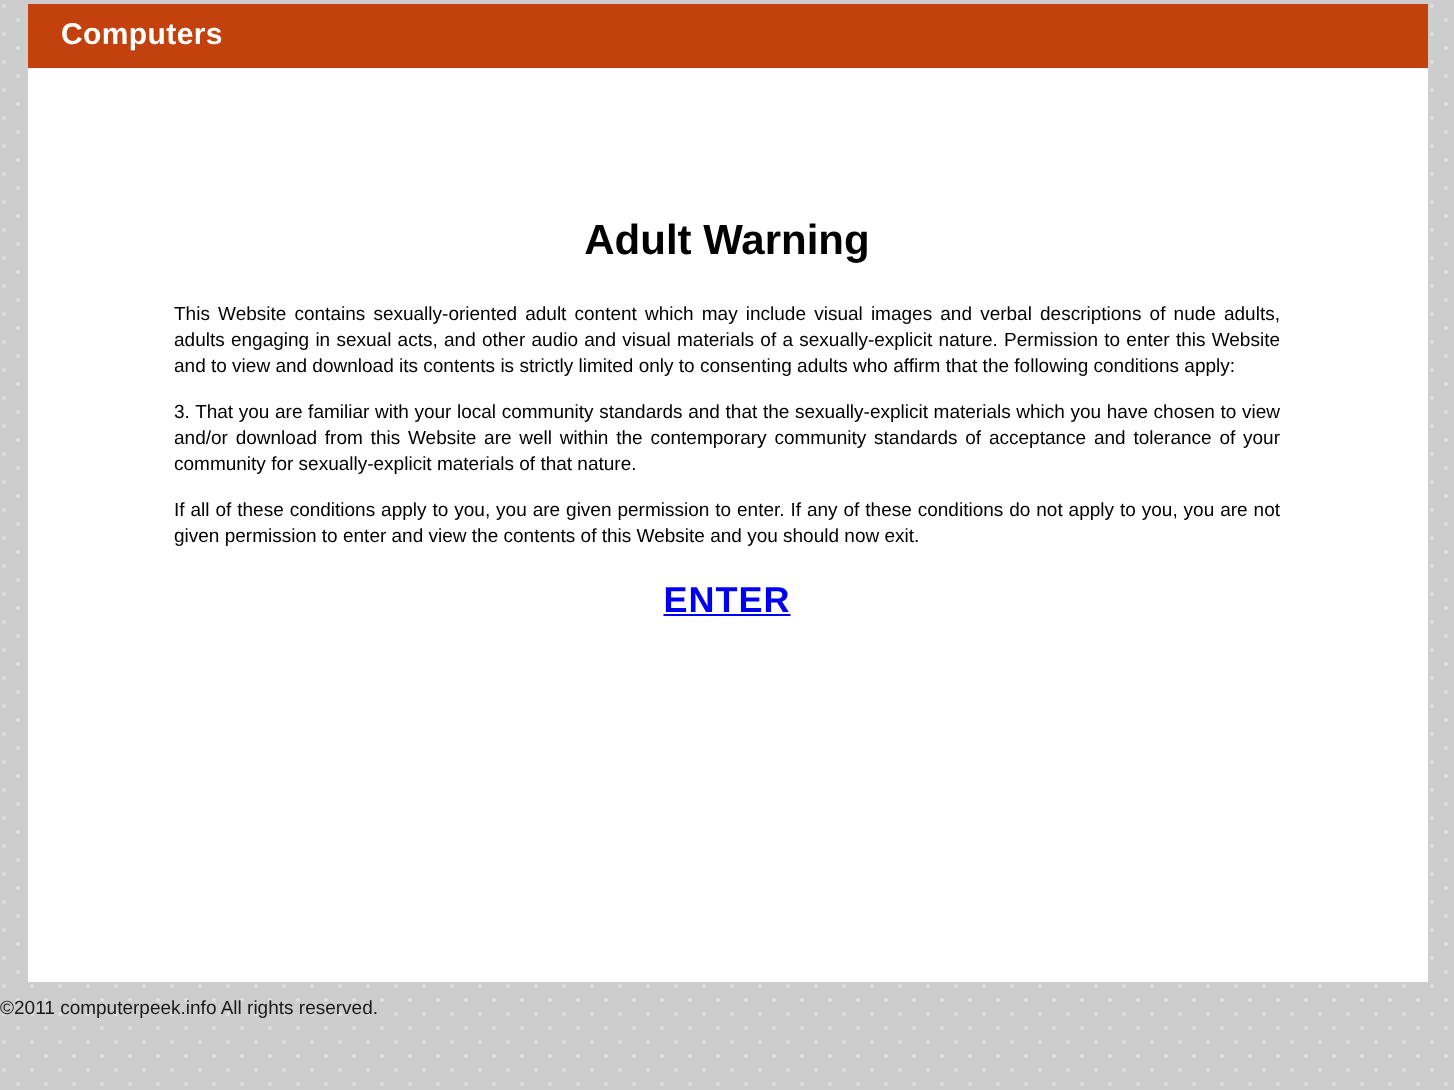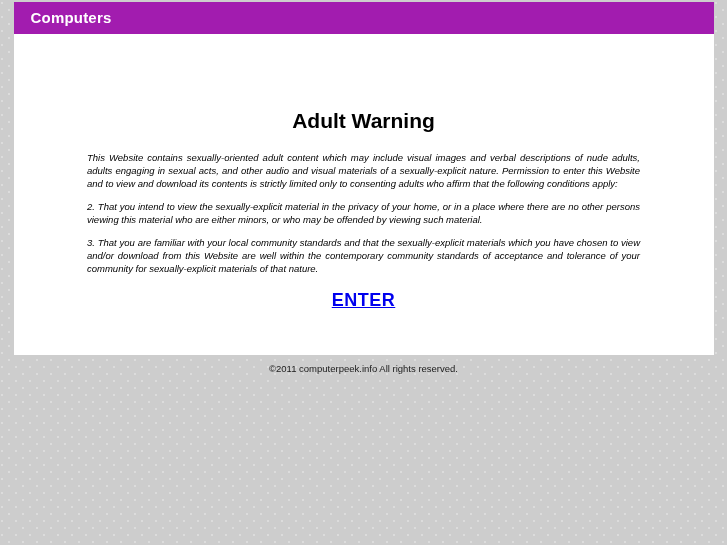--- a/index.html
+++ b/index.html
@@ -13,87 +13,85 @@
     background-size: 14px 14px;
     background-position: 2px 3px, 9px 10px;
     overflow: hidden;
   }
   .page {
     width: 700px;
     margin: 2px auto 0 auto;
   }
   .header-bar {
     height: 32px;
-    background: #a21caf;
+    background: #c2410c;
     color: #ffffff;
     font-size: 15px;
     font-weight: bold;
     line-height: 32px;
     padding-left: 17px;
     letter-spacing: 0.2px;
   }
   .content {
     background: #ffffff;
-    height: 321px;
+    height: 457px;
     padding-top: 75px;
     overflow: hidden;
   }
   h1.warning-title {
     font-size: 21px;
     font-weight: bold;
     text-align: center;
     color: #000000;
     margin-bottom: 18px;
   }
   .text-block {
     width: 553px;
     margin: 0 auto;
     font-size: 9.5px;
     line-height: 13px;
     color: #000000;
     text-align: justify;
-    font-style: italic;
   }
   .text-block p { margin-bottom: 10px; }
   .links {
     text-align: center;
     margin-top: 16px;
   }
   .links a {
     display: inline-block;
     color: #0000ee;
     font-size: 18px;
     font-weight: bold;
     text-decoration: underline;
     letter-spacing: 0.5px;
   }
   a.enter-link { margin-bottom: 18px; }
   .links .link-row { line-height: 1; }
   .footer {
-    text-align: center;
     font-size: 9.5px;
     color: #1a1a1a;
     margin-top: 8px;
   }
 </style>
 </head>
 <body>
 
 <div class="page">
   <div class="header-bar">
     <span>Computers</span>
   </div>
 
   <div class="content">
     <h1 class="warning-title">Adult Warning</h1>
 
     <div class="text-block">
       <p>This Website contains sexually-oriented adult content which may include visual images and verbal descriptions of nude adults, adults engaging in sexual acts, and other audio and visual materials of a sexually-explicit nature. Permission to enter this Website and to view and download its contents is strictly limited only to consenting adults who affirm that the following conditions apply:</p>
-      <p>2. That you intend to view the sexually-explicit material in the privacy of your home, or in a place where there are no other persons viewing this material who are either minors, or who may be offended by viewing such material.</p>
       <p>3. That you are familiar with your local community standards and that the sexually-explicit materials which you have chosen to view and/or download from this Website are well within the contemporary community standards of acceptance and tolerance of your community for sexually-explicit materials of that nature.</p>
+      <p>If all of these conditions apply to you, you are given permission to enter. If any of these conditions do not apply to you, you are not given permission to enter and view the contents of this Website and you should now exit.</p>
     </div>
 
     <div class="links">
       <div class="link-row">
         <a href="#" class="enter-link">ENTER</a>
       </div>
     </div>
   </div>
 </div>
 

